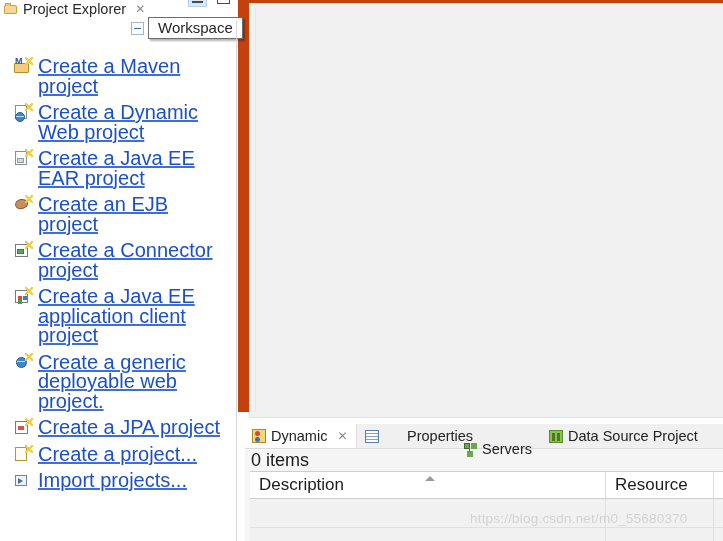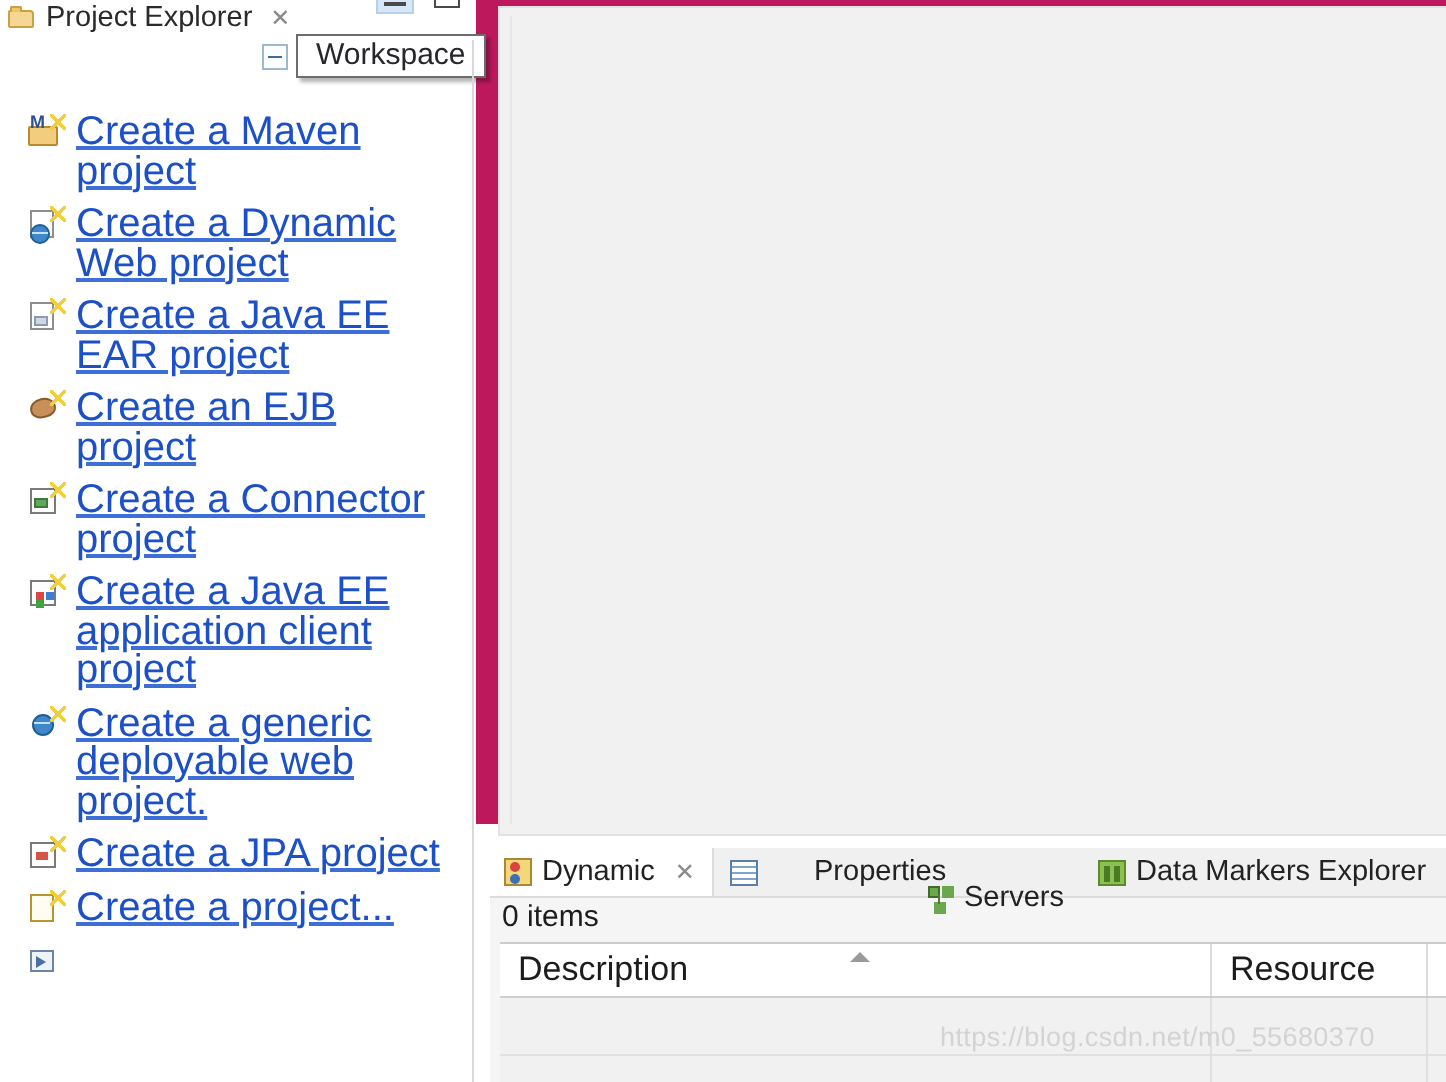--- a/index.html
+++ b/index.html
@@ -5,21 +5,21 @@
   html, body {
     margin: 0; padding: 0;
     width: 723px; height: 541px;
     overflow: hidden;
     background: #ffffff;
     font-family: "Liberation Sans", sans-serif;
   }
   #root {
     position: relative;
     width: 723px; height: 412px;
-    background: #be185d;
+    background: #c2410c;
   }
 
   
   #left-view {
     position: absolute;
     left: 0; top: 0;
     width: 238px; height: 541px;
     background: #ffffff;
     box-sizing: border-box;
   }
@@ -447,21 +447,21 @@
     position: absolute;
     left: 2px; top: 2px;
     width: 3px; height: 8px;
     background: #4b7a22;
     box-shadow: 5px 0 0 #4b7a22;
   }
 
   #items-count {
     position: absolute;
     left: 6px; top: 26px;
-    font-size: 15px;
+    font-size: 18px;
     color: #1c1c1c;
   }
 
   
   #markers-table {
     position: absolute;
     left: 5px; top: 47px;
     width: 473px; height: 70px;
     background: #f1f1f1;
     border-top: 1px solid #cdcdcd;
@@ -639,20 +639,21 @@
             <span class="ic-page" style="background:#fffdf2;border-color:#b9952f;"></span>
               <span class="ic-star"></span>
           </span>
           <span class="link-text">Create a project...</span>
         </div>
 
         <div class="link-row">
           <span class="link-icon">
             <span class="ic-imp-arrow"></span>
           </span>
+          <span class="link-text">Import projects...</span>
         </div>
 
       </div>
     </div>
   </div>
   <div id="left-view-border"></div>
 
   <div id="bottom-view">
 
     <div id="bottom-tabbar">
@@ -668,21 +669,21 @@
         <span>Properties</span>
       </div>
 
       <div class="bottom-tab" style="left:211px; width:86px;margin-top:13px;">
         <span class="ic-servers"></span>
         <span>Servers</span>
       </div>
 
       <div class="bottom-tab" style="left:297px; width:181px;">
         <span class="ic-datasource"></span>
-        <span>Data Markers Explorer</span>
+        <span>Data Source Project</span>
       </div>
     </div>
 
     <div id="items-count">0 items</div>
 
     <div id="markers-table">
       <div id="table-header">
         <div class="th" style="left:0px; width:355px;">
           <span>Description</span>
         </div>

